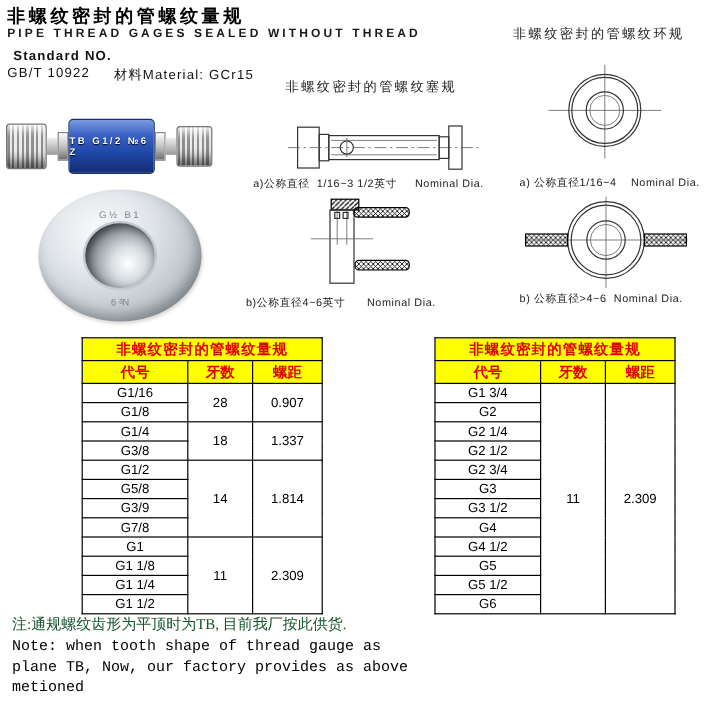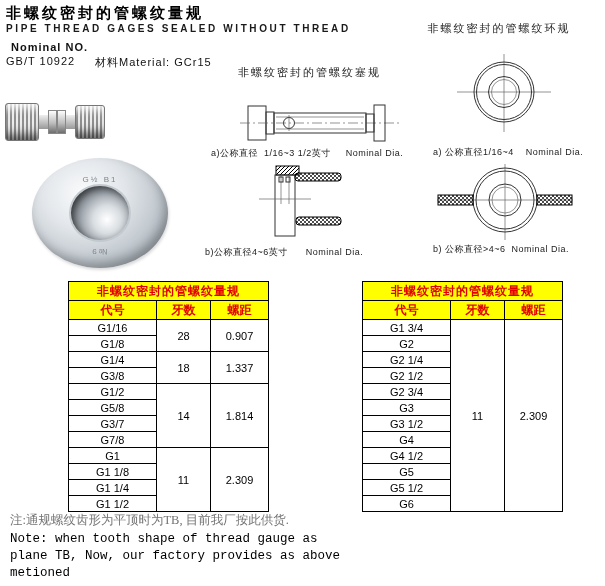--- a/index.html
+++ b/index.html
@@ -65,21 +65,21 @@
   
   .table-wrap-left{left:68px;top:281px;}
   .table-wrap-right{left:362px;top:281px;}
   table.gtable{border-collapse:collapse;table-layout:fixed;width:200px;}
   table.gtable th,table.gtable td{border:1px solid #000;text-align:center;padding:0;}
   th.t-title{background:#FFFF00;color:#e00000;font-size:12px;font-weight:bold;height:18px;letter-spacing:1px;}
   th.t-col{background:#FFFF00;color:#e00000;font-size:12px;font-weight:bold;height:18px;margin-top:16px;}
   table.gtable td{font-size:11px;height:15px;color:#000;background:#fff;}
 
   
-  .note-cn{left:10px;top:512px;font-size:12.5px;font-family:"Liberation Serif","DejaVu Serif",serif;color:#737373;}
+  .note-cn{left:10px;top:512px;font-size:12.5px;font-family:"Liberation Serif","DejaVu Serif",serif;color:#14532d;}
   .note-en{left:10px;top:531px;font-size:12.5px;line-height:17px;font-family:"Liberation Mono","DejaVu Sans Mono",monospace;white-space:pre-line;color:#000;}
 
   svg .thin{stroke:#333;stroke-width:1;fill:none;}
   svg .hair{stroke:#666;stroke-width:0.7;fill:none;}
 </style>
 </head>
 <body>
 
 <svg width="0" height="0" style="position:absolute">
   <defs>
@@ -87,35 +87,38 @@
       <path d="M0,4 L4,0" stroke="#000" stroke-width="1"></path>
     </pattern>
     <pattern id="xhatch" patternUnits="userSpaceOnUse" width="4" height="4">
       <path d="M0,4 L4,0 M0,0 L4,4" stroke="#000" stroke-width="0.7"></path>
     </pattern>
   </defs>
 </svg>
 
 <div class="abs main-title-cn">非螺纹密封的管螺纹量规</div>
 <div class="abs main-title-en">PIPE THREAD GAGES SEALED WITHOUT THREAD</div>
-<div class="abs standard-label">Nominal NO.</div>
+<div class="abs standard-label">Standard NO.</div>
 <div class="abs standard-no">GB/T 10922</div>
 <div class="abs material">材料Material: GCr15</div>
 
 <div class="abs ring-titles">
   <div class="sec-cn">非螺纹密封的管螺纹环规</div>
 </div>
 <div class="abs plug-titles">
   <div class="sec-cn">非螺纹密封的管螺纹塞规</div>
 </div>
 
 <div class="abs plug-photo">
   <div class="thread-end thread-left"></div>
   <div class="shaft"></div>
   <div class="collar"></div>
+  <div class="gauge-body">
+    <span>TB   G1/2 №6   Z</span>
+  </div>
   <div class="collar"></div>
   <div class="shaft"></div>
   <div class="thread-end thread-right"></div>
 </div>
 
 <div class="abs ring-photo">
   <div class="ring-mark-top">G½ B1</div>
   <div class="ring-hole"></div>
   <div class="ring-mark-bottom">№ 9</div>
 </div>
@@ -205,21 +208,21 @@
         </tr>
         <tr>
           <td>G1/2</td>
           <td rowspan="4">14</td>
           <td rowspan="4">1.814</td>
         </tr>
         <tr>
           <td>G5/8</td>
         </tr>
         <tr>
-          <td>G3/7</td>
+          <td>G3/9</td>
         </tr>
         <tr>
           <td>G7/8</td>
         </tr>
         <tr>
           <td>G1</td>
           <td rowspan="4">11</td>
           <td rowspan="4">2.309</td>
         </tr>
         <tr>

